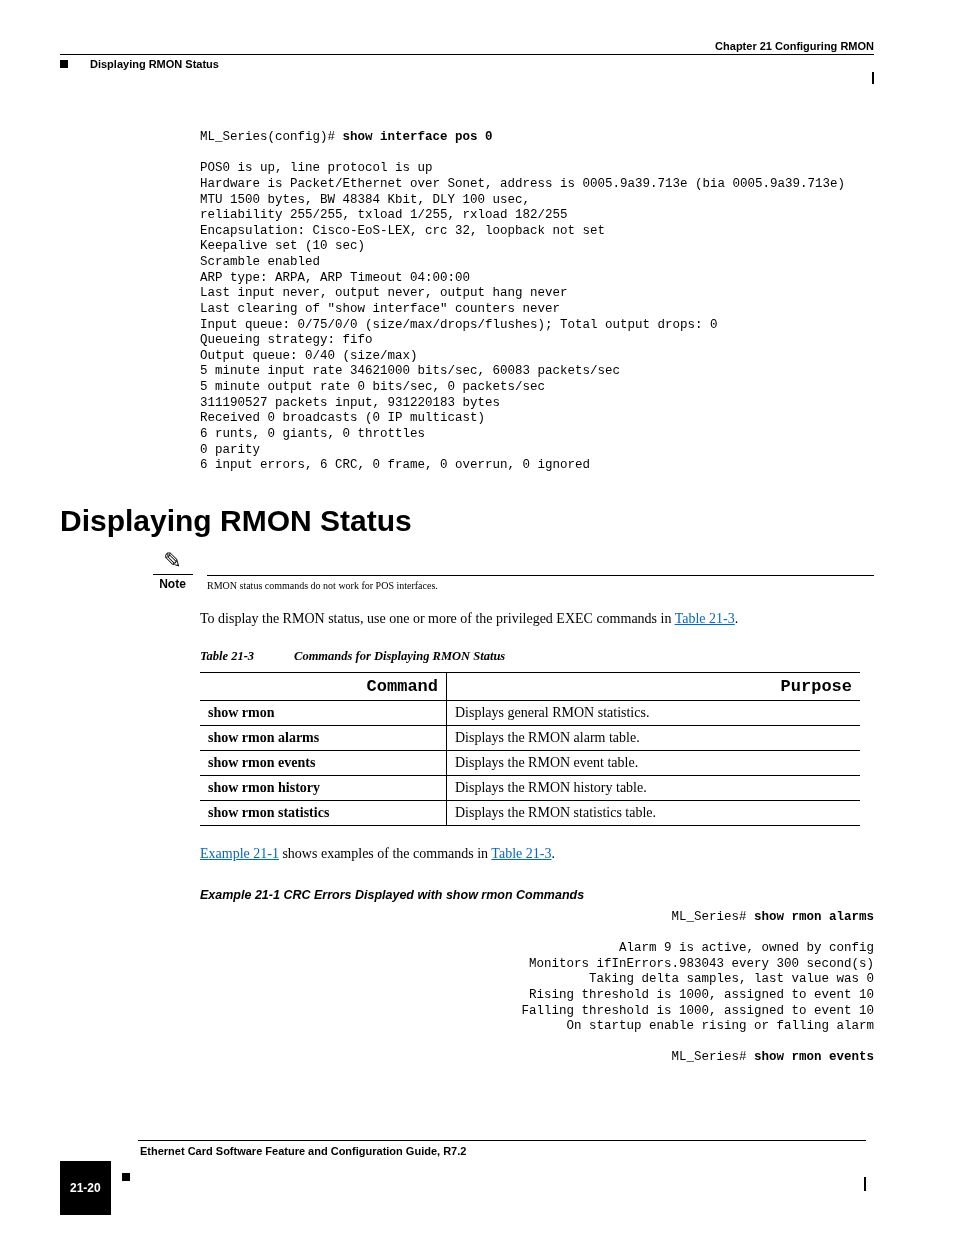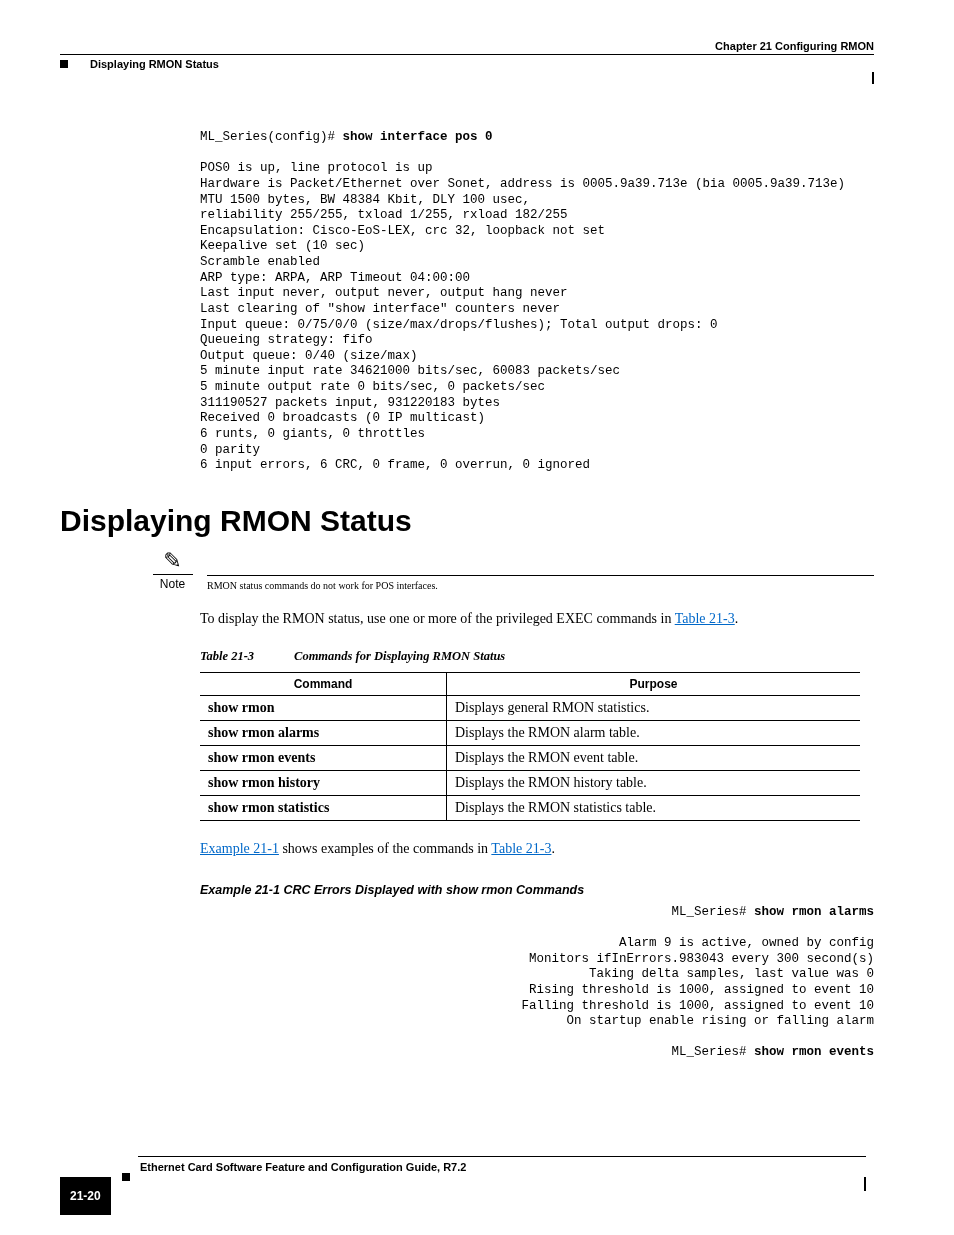--- a/index.html
+++ b/index.html
@@ -90,21 +90,21 @@
     width:45px;
   }
   .note-icon { font-size: 22px; line-height:1;}
   .note-rule {
     width:40px;
     border-top:1.5px solid #000;
     margin-top:2px;
   }
   .note-label {
     font-family: Arial, Helvetica, sans-serif;
-    font-weight: normal;
+    font-weight: bold;
     font-size: 12px;
     margin-top:2px;
   }
   .note-body {
     flex:1;
     border-top:1px solid #000;
     padding-top:4px;
     font-size:10px;
   }
   .body-para {
@@ -123,24 +123,24 @@
     margin-bottom:8px;
   }
   .table-title .num { margin-right:40px; }
   table.cmd {
     margin-left:140px;
     width: 660px;
     border-collapse: collapse;
     font-size:14px;
   }
   table.cmd th {
-    font-family: Liberation Sans, sans-serif;
+    font-family: Liberation Mono, monospace;
     font-weight:bold;
-    font-size:12px;
-    text-align:center;
+    font-size:17px;
+    text-align:right;
     border-top:1.5px solid #000;
     border-bottom:1.5px solid #000;
     padding:4px 8px;
   }
   table.cmd td {
     border-top:1px solid #000;
     border-bottom:1px solid #000;
     padding:4px 8px;
   }
   table.cmd tr.last td { border-bottom:1.5px solid #000;}
@@ -173,21 +173,21 @@
     font-size:11px;
     margin-left:80px;
   }
   .page-num-box {
     display:inline-block;
     background:#000;
     color:#fff;
     font-family: Arial, Helvetica, sans-serif;
     font-weight:bold;
     font-size:12px;
-    padding:12px 10px;
+    padding:20px 10px;
     margin-top:4px;
   }
   .footer-bar-right{
     position:absolute;
     right:0;
     bottom:24px;
     width:2px;
     height:14px;
     background:#000;
   }

